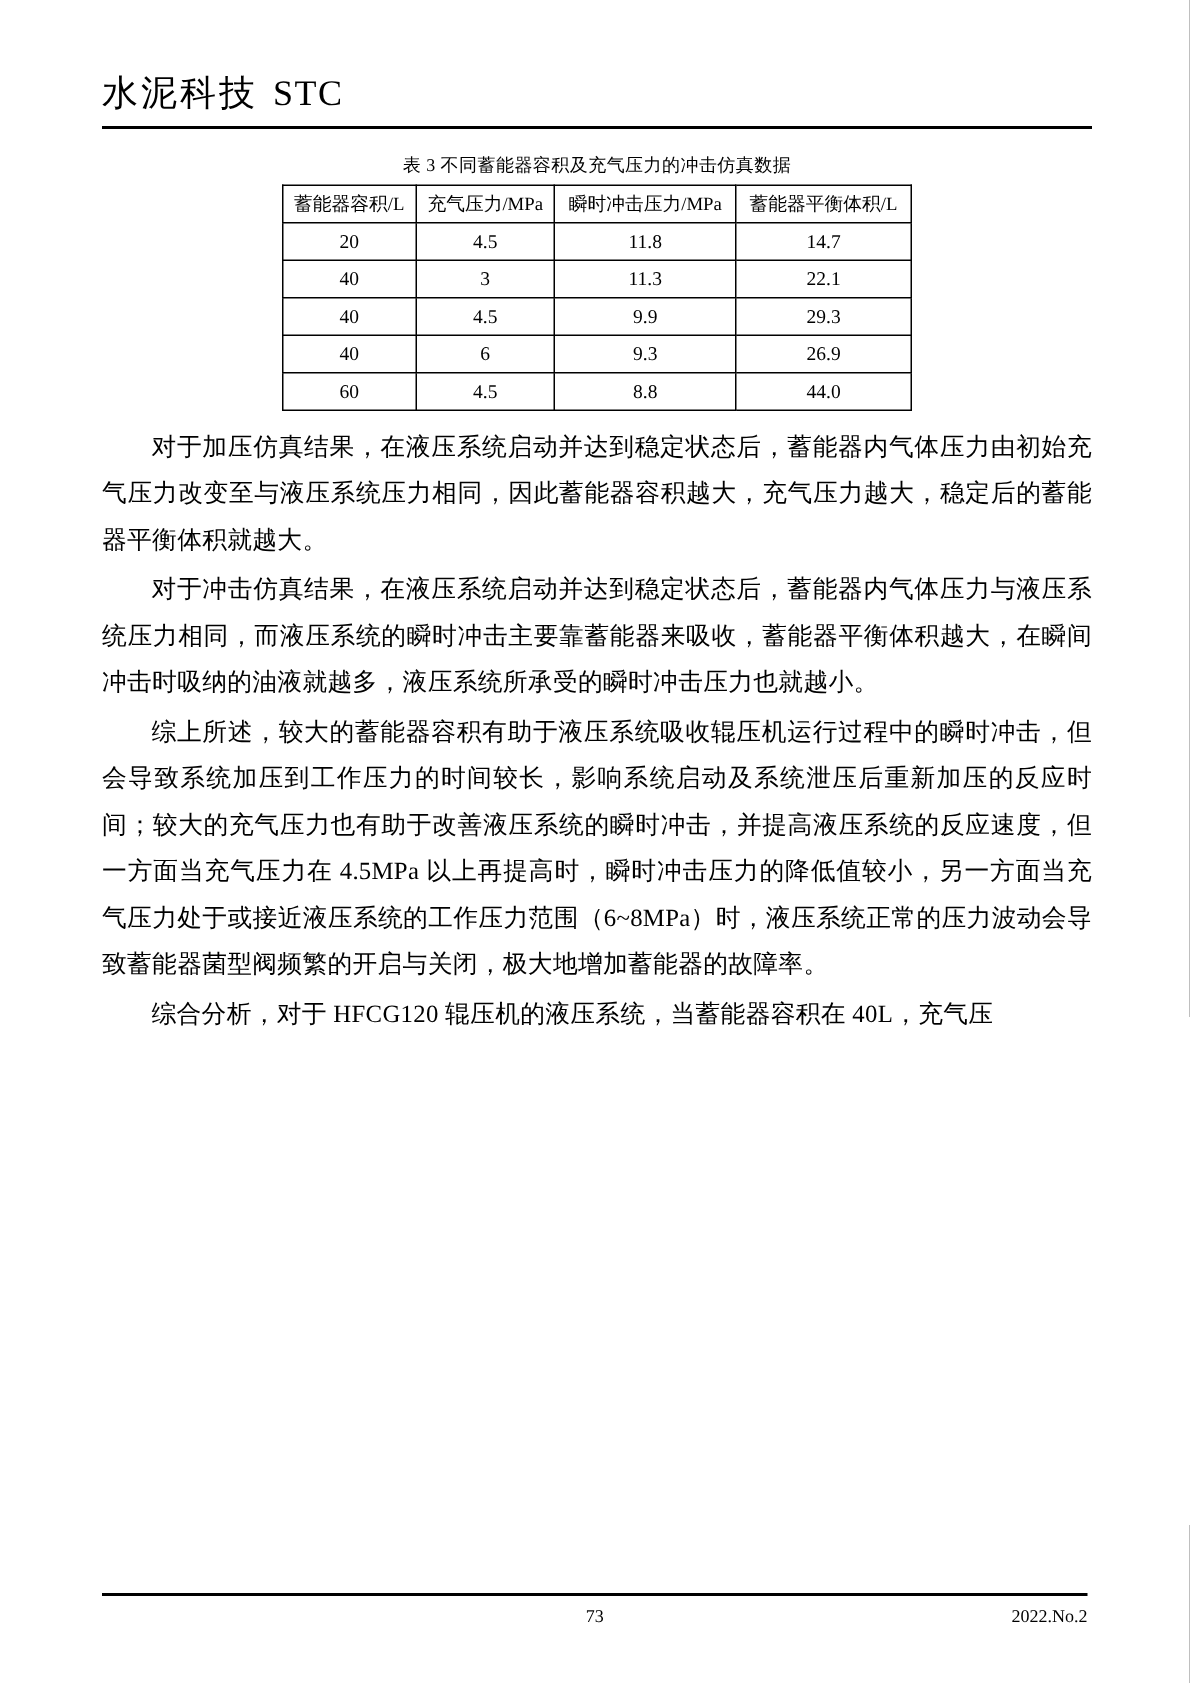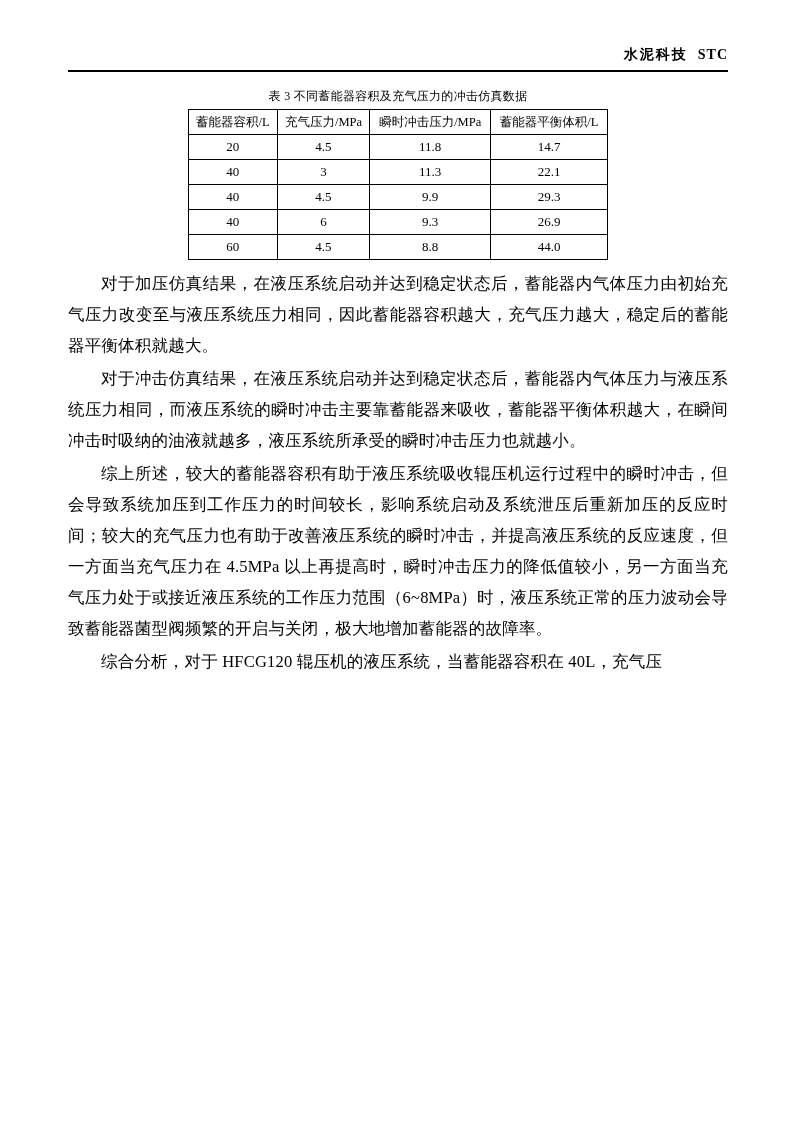--- a/index.html
+++ b/index.html
@@ -18,24 +18,24 @@
     color: #000000;
     overflow: hidden;
   }
   .content {
     position: absolute;
     left: 68px;
     top: 40px;
     width: 660px;
   }
   .header-title {
-    text-align: right;
+    text-align: left;
     font-family: "DejaVu Serif", serif;
-    font-weight: bold;
-    font-size: 14px;
+    font-weight: normal;
+    font-size: 24px;
     letter-spacing: 2px;
     margin: 0 0 6px 0;
     padding-top: 6px;
   }
   .header-title .stc {
     font-family: "Liberation Serif", serif;
     letter-spacing: 1px;
     margin-left: 10px;
   }
   .rule-top {
@@ -166,14 +166,21 @@
 
     <div class="spacer-after-table"></div>
 
     <p class="body-text">对于加压仿真结果，在液压系统启动并达到稳定状态后，蓄能器内气体压力由初始充气压力改变至与液压系统压力相同，因此蓄能器容积越大，充气压力越大，稳定后的蓄能器平衡体积就越大。</p>
     <p class="body-text">对于冲击仿真结果，在液压系统启动并达到稳定状态后，蓄能器内气体压力与液压系统压力相同，而液压系统的瞬时冲击主要靠蓄能器来吸收，蓄能器平衡体积越大，在瞬间冲击时吸纳的油液就越多，液压系统所承受的瞬时冲击压力也就越小。</p>
     <p class="body-text">综上所述，较大的蓄能器容积有助于液压系统吸收辊压机运行过程中的瞬时冲击，但会导致系统加压到工作压力的时间较长，影响系统启动及系统泄压后重新加压的反应时间；较大的充气压力也有助于改善液压系统的瞬时冲击，并提高液压系统的反应速度，但一方面当充气压力在 4.5MPa 以上再提高时，瞬时冲击压力的降低值较小，另一方面当充气压力处于或接近液压系统的工作压力范围（6~8MPa）时，液压系统正常的压力波动会导致蓄能器菌型阀频繁的开启与关闭，极大地增加蓄能器的故障率。</p>
     <p class="body-text">综合分析，对于 HFCG120 辊压机的液压系统，当蓄能器容积在 40L，充气压</p>
 
   </div>
 
+  <div class="footer">
+    <hr>
+    <div class="footer-row">
+      <span class="footer-page">73</span>
+      <span class="footer-issue">2022.No.2</span>
+    </div>
+  </div>
 
 </div>
 
 </body></html>

